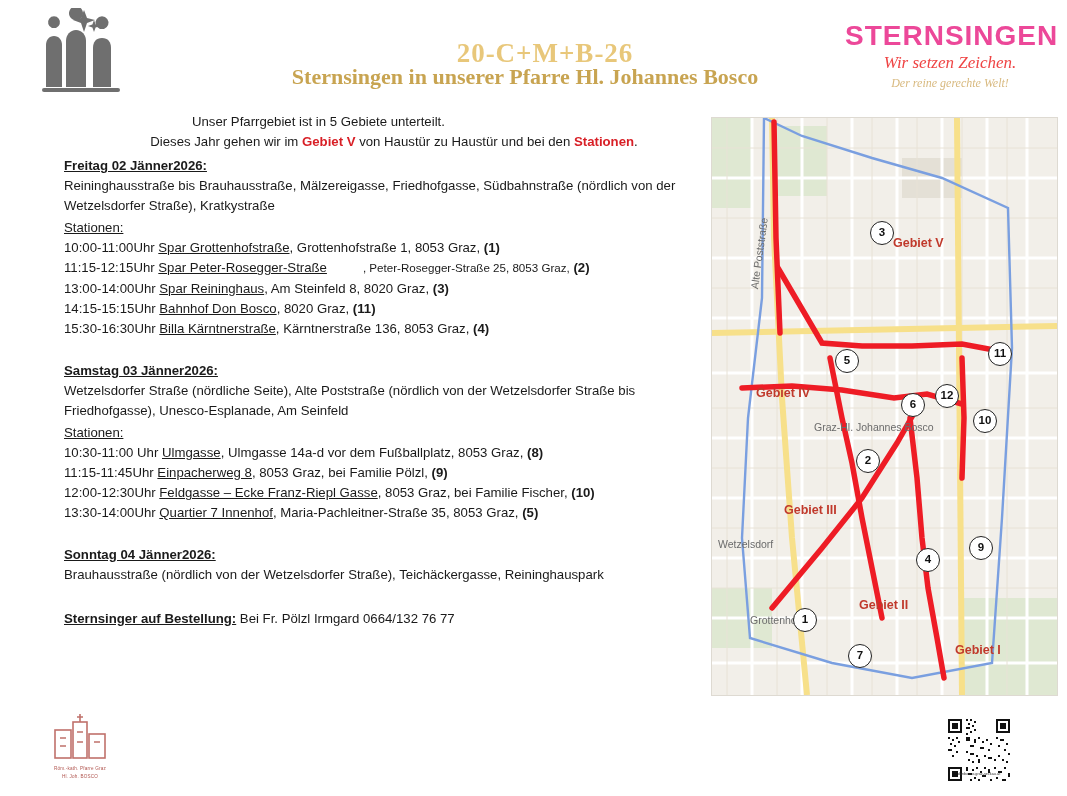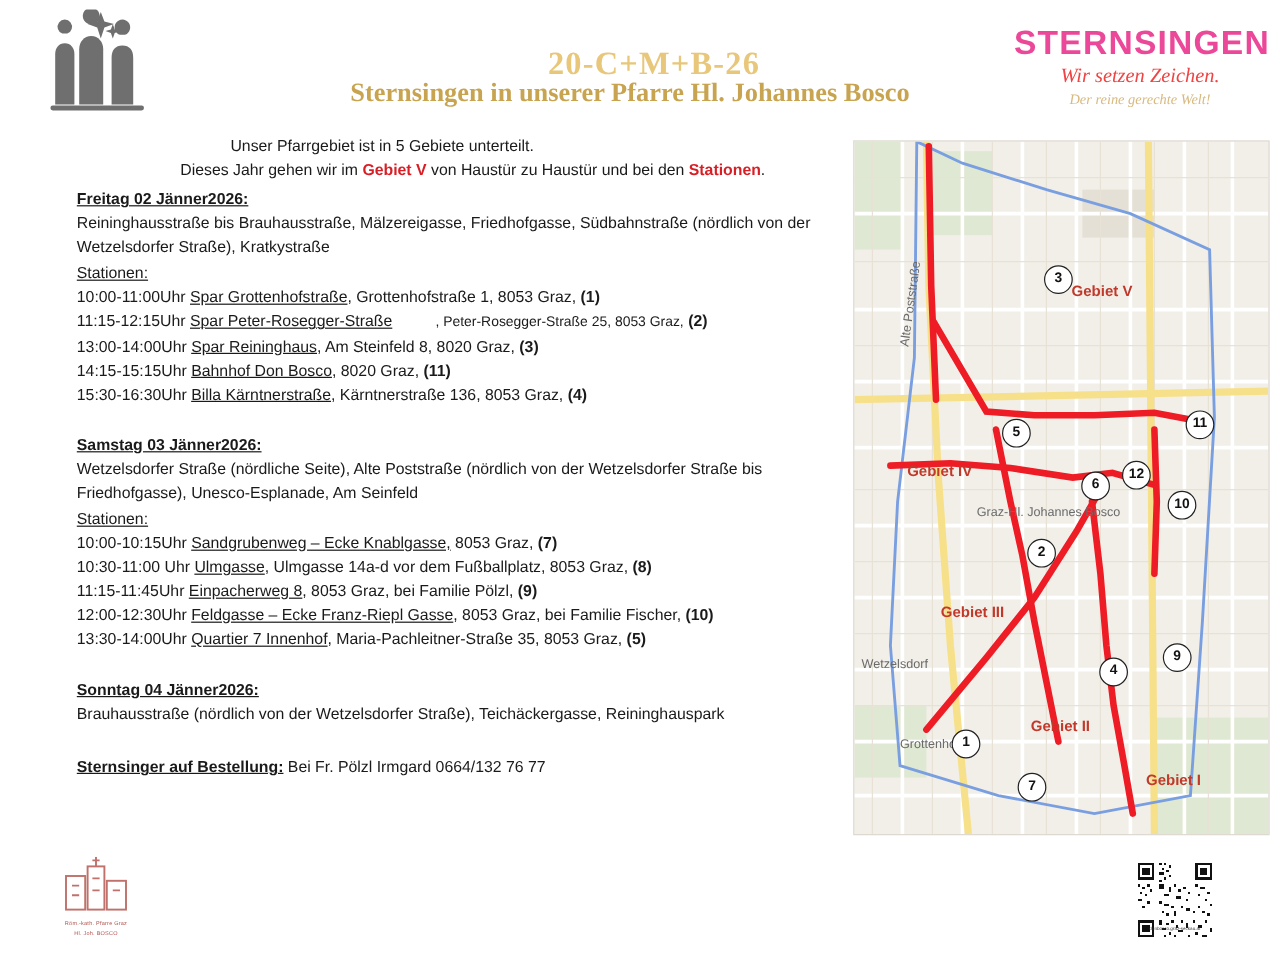--- a/index.html
+++ b/index.html
@@ -227,23 +227,20 @@
     <span>15:30-16:30Uhr </span><span class="u">Billa Kärntnerstraße</span><span>, Kärntnerstraße 136, 8053 Graz, </span><span class="b">(4)</span>
   </p>
 
   <div class="spacer"></div>
 
   <p class="day-head">Samstag 03 Jänner2026:</p>
   <p>Wetzelsdorfer Straße (nördliche Seite), Alte Poststraße (nördlich von der Wetzelsdorfer Straße bis</p>
   <p>Friedhofgasse), Unesco-Esplanade, Am Seinfeld</p>
   <p class="stationen-head">Stationen:</p>
 
-  <p>
-    <span>10:00-10:15Uhr </span><span class="u">Sandgrubenweg – Ecke Knablgasse,</span><span> 8053 Graz, </span><span class="b">(7)</span>
-  </p>
   <p>
     <span>10:30-11:00 Uhr </span><span class="u">Ulmgasse</span><span>, Ulmgasse 14a-d vor dem Fußballplatz, 8053 Graz, </span><span class="b">(8)</span>
   </p>
   <p>
     <span>11:15-11:45Uhr </span><span class="u">Einpacherweg 8</span><span>, 8053 Graz, bei Familie Pölzl, </span><span class="b">(9)</span>
   </p>
   <p>
     <span>12:00-12:30Uhr </span><span class="u">Feldgasse – Ecke Franz-Riepl Gasse</span><span>, 8053 Graz, bei Familie Fischer, </span><span class="b">(10)</span>
   </p>
   <p>
@@ -332,21 +329,21 @@
   </svg>
 
   <div class="gebiet-label" style="left:181px; top:118px;">Gebiet V</div>
   <div class="gebiet-label" style="left:44px;  top:268px;">Gebiet IV</div>
   <div class="gebiet-label" style="left:72px;  top:385px;">Gebiet III</div>
   <div class="gebiet-label" style="left:147px; top:480px;">Gebiet II</div>
   <div class="gebiet-label" style="left:243px; top:525px;">Gebiet I</div>
 
   <div class="map-caption" style="left:102px; top:303px;">Graz-Hl. Johannes Bosco</div>
   <div class="map-caption" style="left:36px;  top:170px; transform:rotate(-82deg); transform-origin:left top;">Alte Poststraße</div>
-  <div class="map-caption" style="left:6px;   top:430px;">Wetzelsdorf</div>
+  <div class="map-caption" style="left:6px;   top:420px;">Wetzelsdorf</div>
   <div class="map-caption" style="left:38px;  top:496px;">Grottenhof</div>
 
   <div class="marker" style="left:158px; top:103px;">3</div>
   <div class="marker" style="left:123px; top:231px;">5</div>
   <div class="marker" style="left:276px; top:224px;">11</div>
   <div class="marker" style="left:189px; top:275px;">6</div>
   <div class="marker" style="left:223px; top:266px;">12</div>
   <div class="marker" style="left:261px; top:291px;">10</div>
   <div class="marker" style="left:144px; top:331px;">2</div>
   <div class="marker" style="left:257px; top:418px;">9</div>

